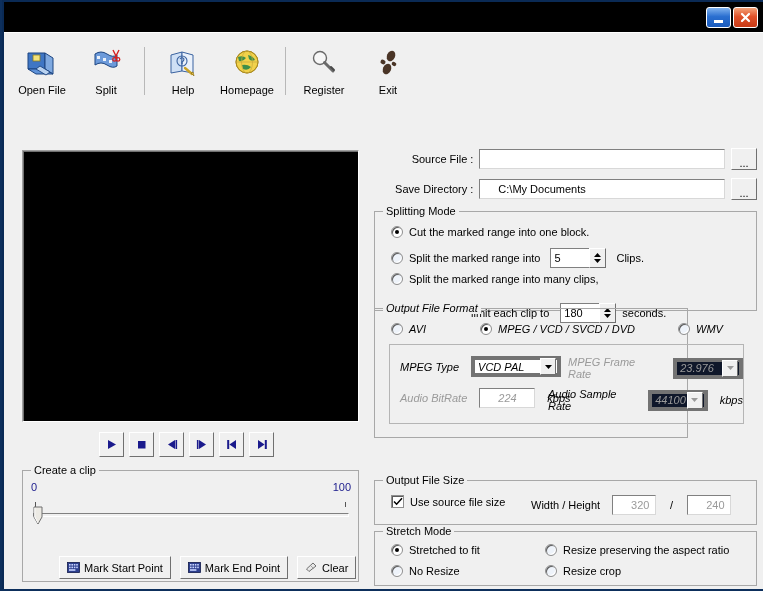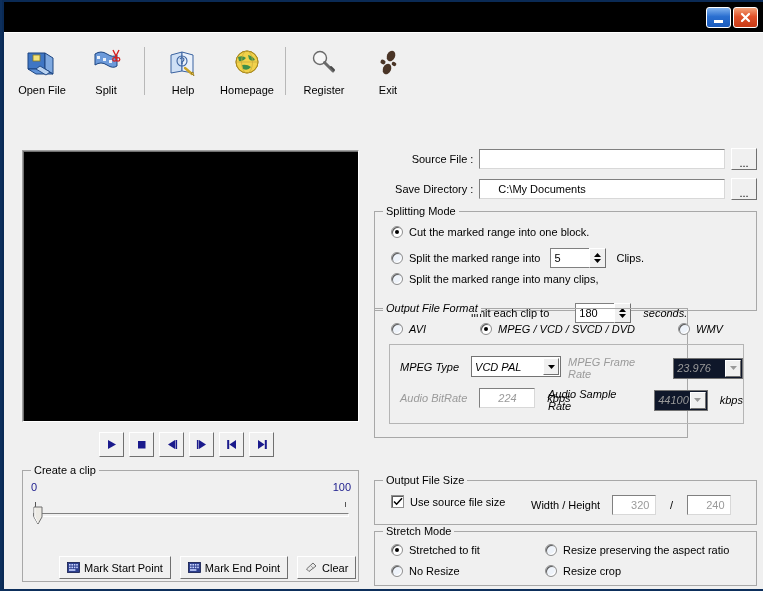--- a/index.html
+++ b/index.html
@@ -200,21 +200,21 @@
     width: 17px; background: #f0f0f0;
     border: 1px solid #707070;
     border-top-color: #ffffff; border-left-color: #ffffff;
     display: flex; flex-direction: column;
     align-items: center; justify-content: center; cursor: pointer;
   }
 
   
   .combo {
     height: 21px; background: #ffffff;
-    border: 1px solid #737373;
+    border: 4px solid #737373;
     display: flex; align-items: center;
     font-size: 11px; padding-left: 3px;
     cursor: pointer;
   }
   .combo.dis { background: #0f172a; color: #9a9a9a; }
   .combo .cv { flex: 1; white-space: nowrap; overflow: hidden; }
   .combo .carrow {
     width: 16px; height: 17px; margin: 1px;
     background: #f0f0f0;
     border: 1px solid #707070;
@@ -467,32 +467,32 @@
         <span style="margin-left:4px;">Clips.</span>
       </div>
 
       <div class="optline" style="position:absolute; left:16px; top:61px;">
         <span class="radio dim"></span>
         <span>Split the marked range into many clips,</span>
       </div>
 
       <div class="optline" style="position:absolute; left:96px; top:91px;">
         <span>limit each clip to</span>
-        <span class="spin" style="margin-left:20px;border-radius:7px;">
+        <span class="spin" style="margin-left:5px;border-radius:7px;">
           <span class="sv">180</span>
           <span class="sb">
             <svg width="7" height="4" viewBox="0 0 7 4">
                 <path d="M3.5 0 L7 4 L0 4 Z" fill="#000"></path>
               </svg>
             <svg width="7" height="4" viewBox="0 0 7 4" style="margin-top:2px">
                 <path d="M0 0 L7 0 L3.5 4 Z" fill="#000"></path>
               </svg>
           </span>
         </span>
-        <span style="margin-left:6px;font-style:italic;">seconds.</span>
+        <span style="">seconds.</span>
       </div>
     </div>
 
     <div class="group" style="left:370px; top:275px; width:314px; height:130px;font-style:italic;">
       <div class="gtitle">Output File Format</div>
 
       <div class="optline" style="position:absolute; left:16px; top:14px;">
         <span class="radio dim"></span>
         <span>AVI</span>
       </div>

